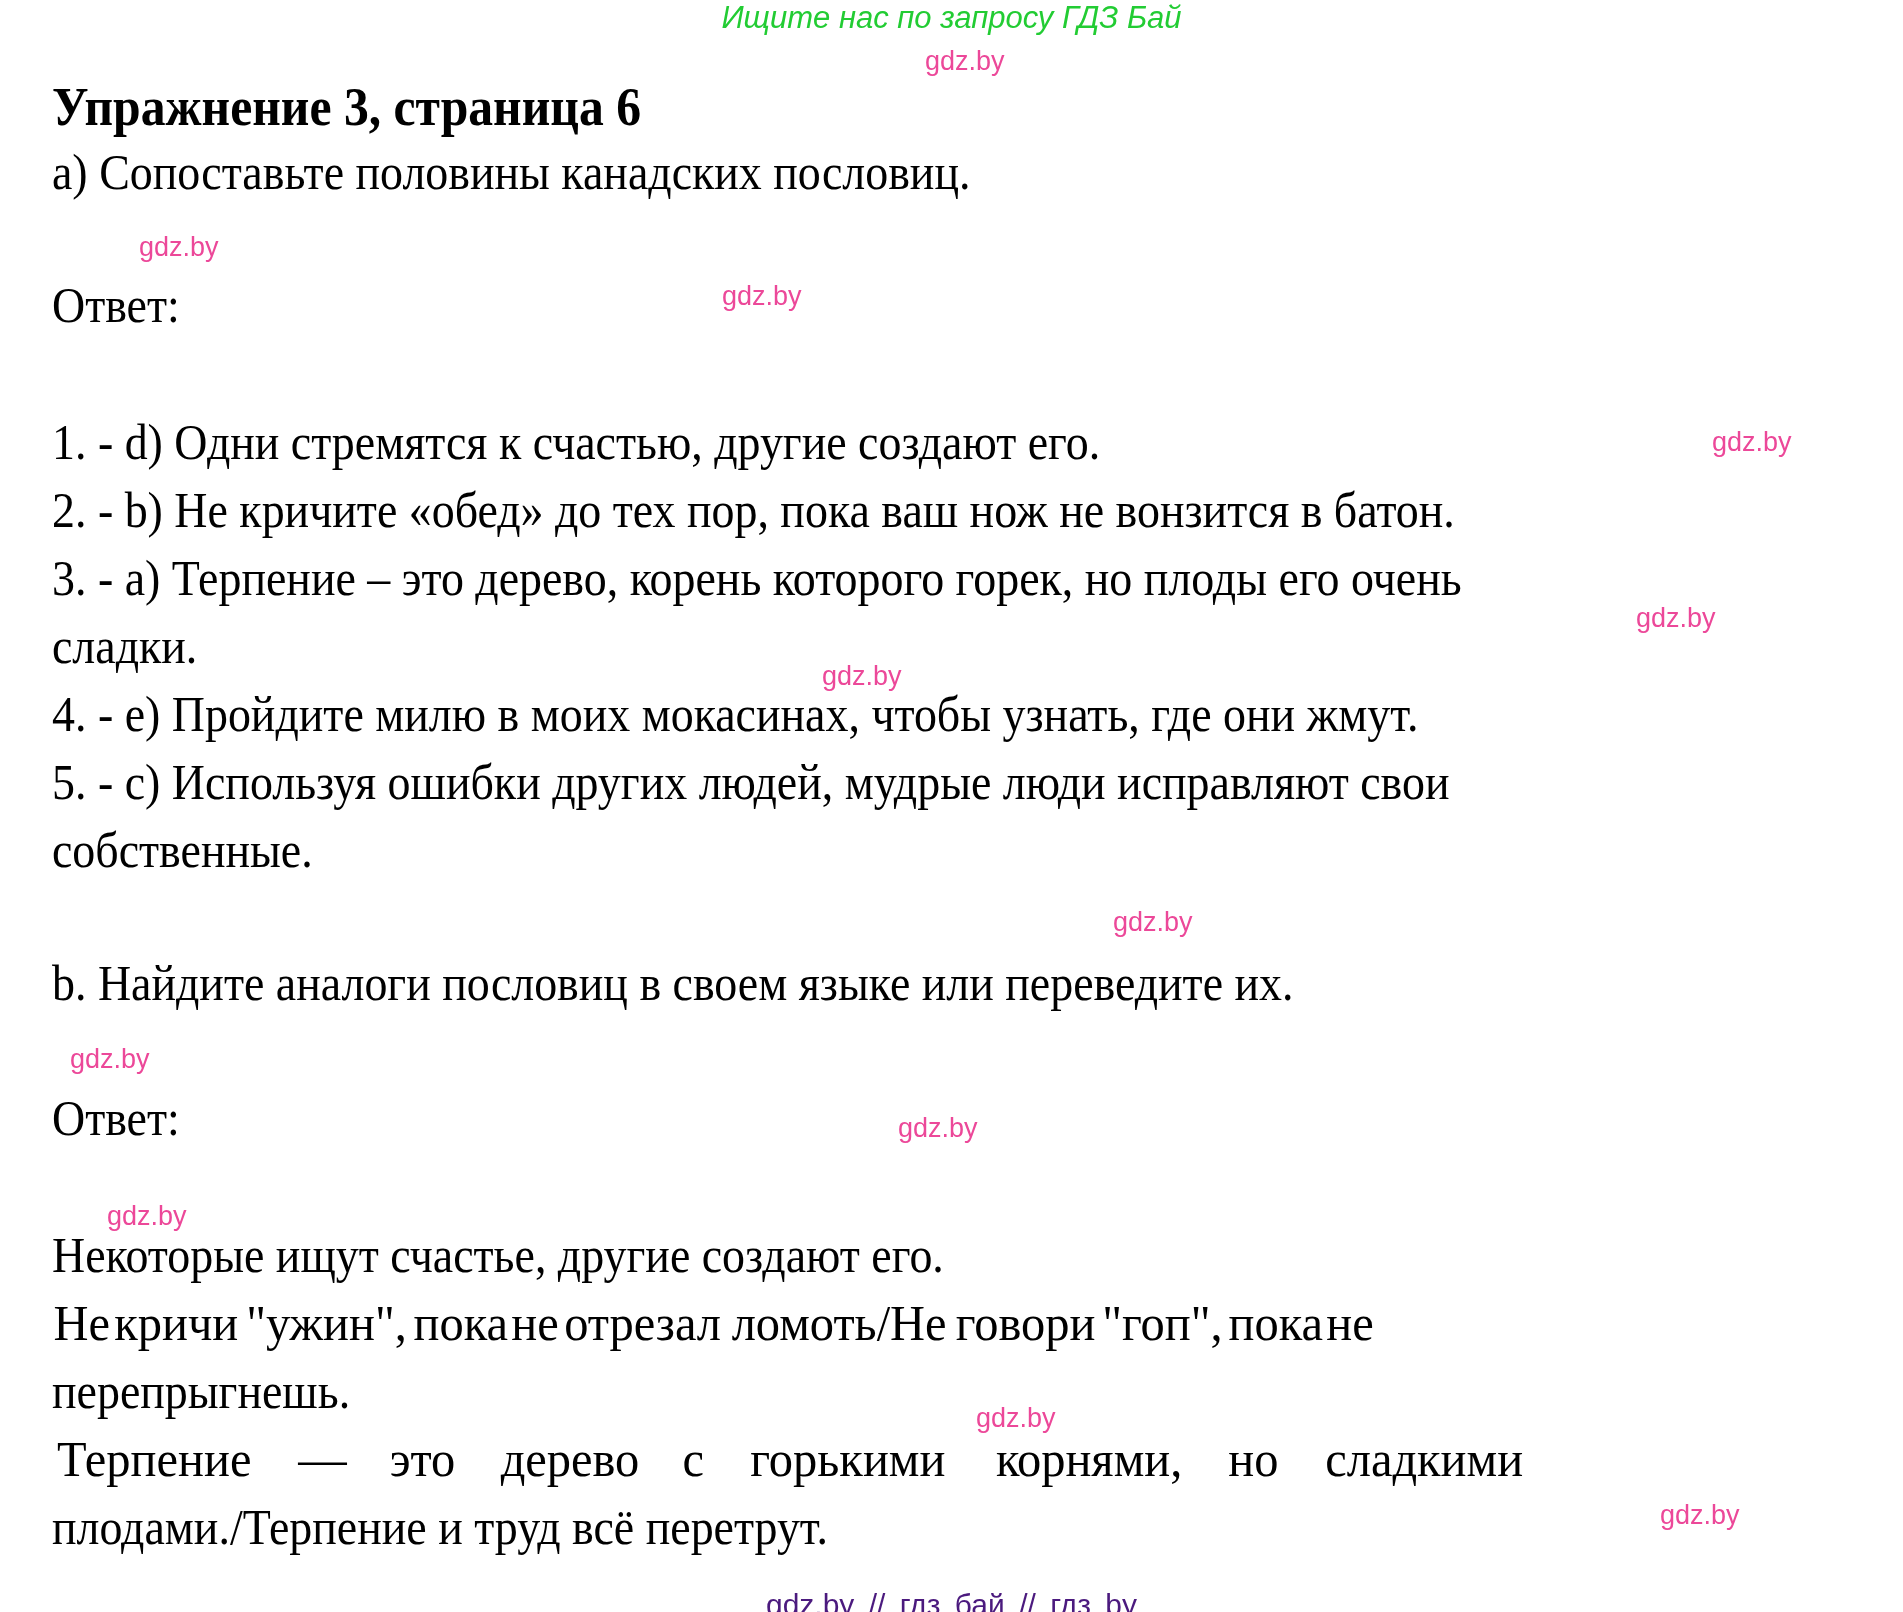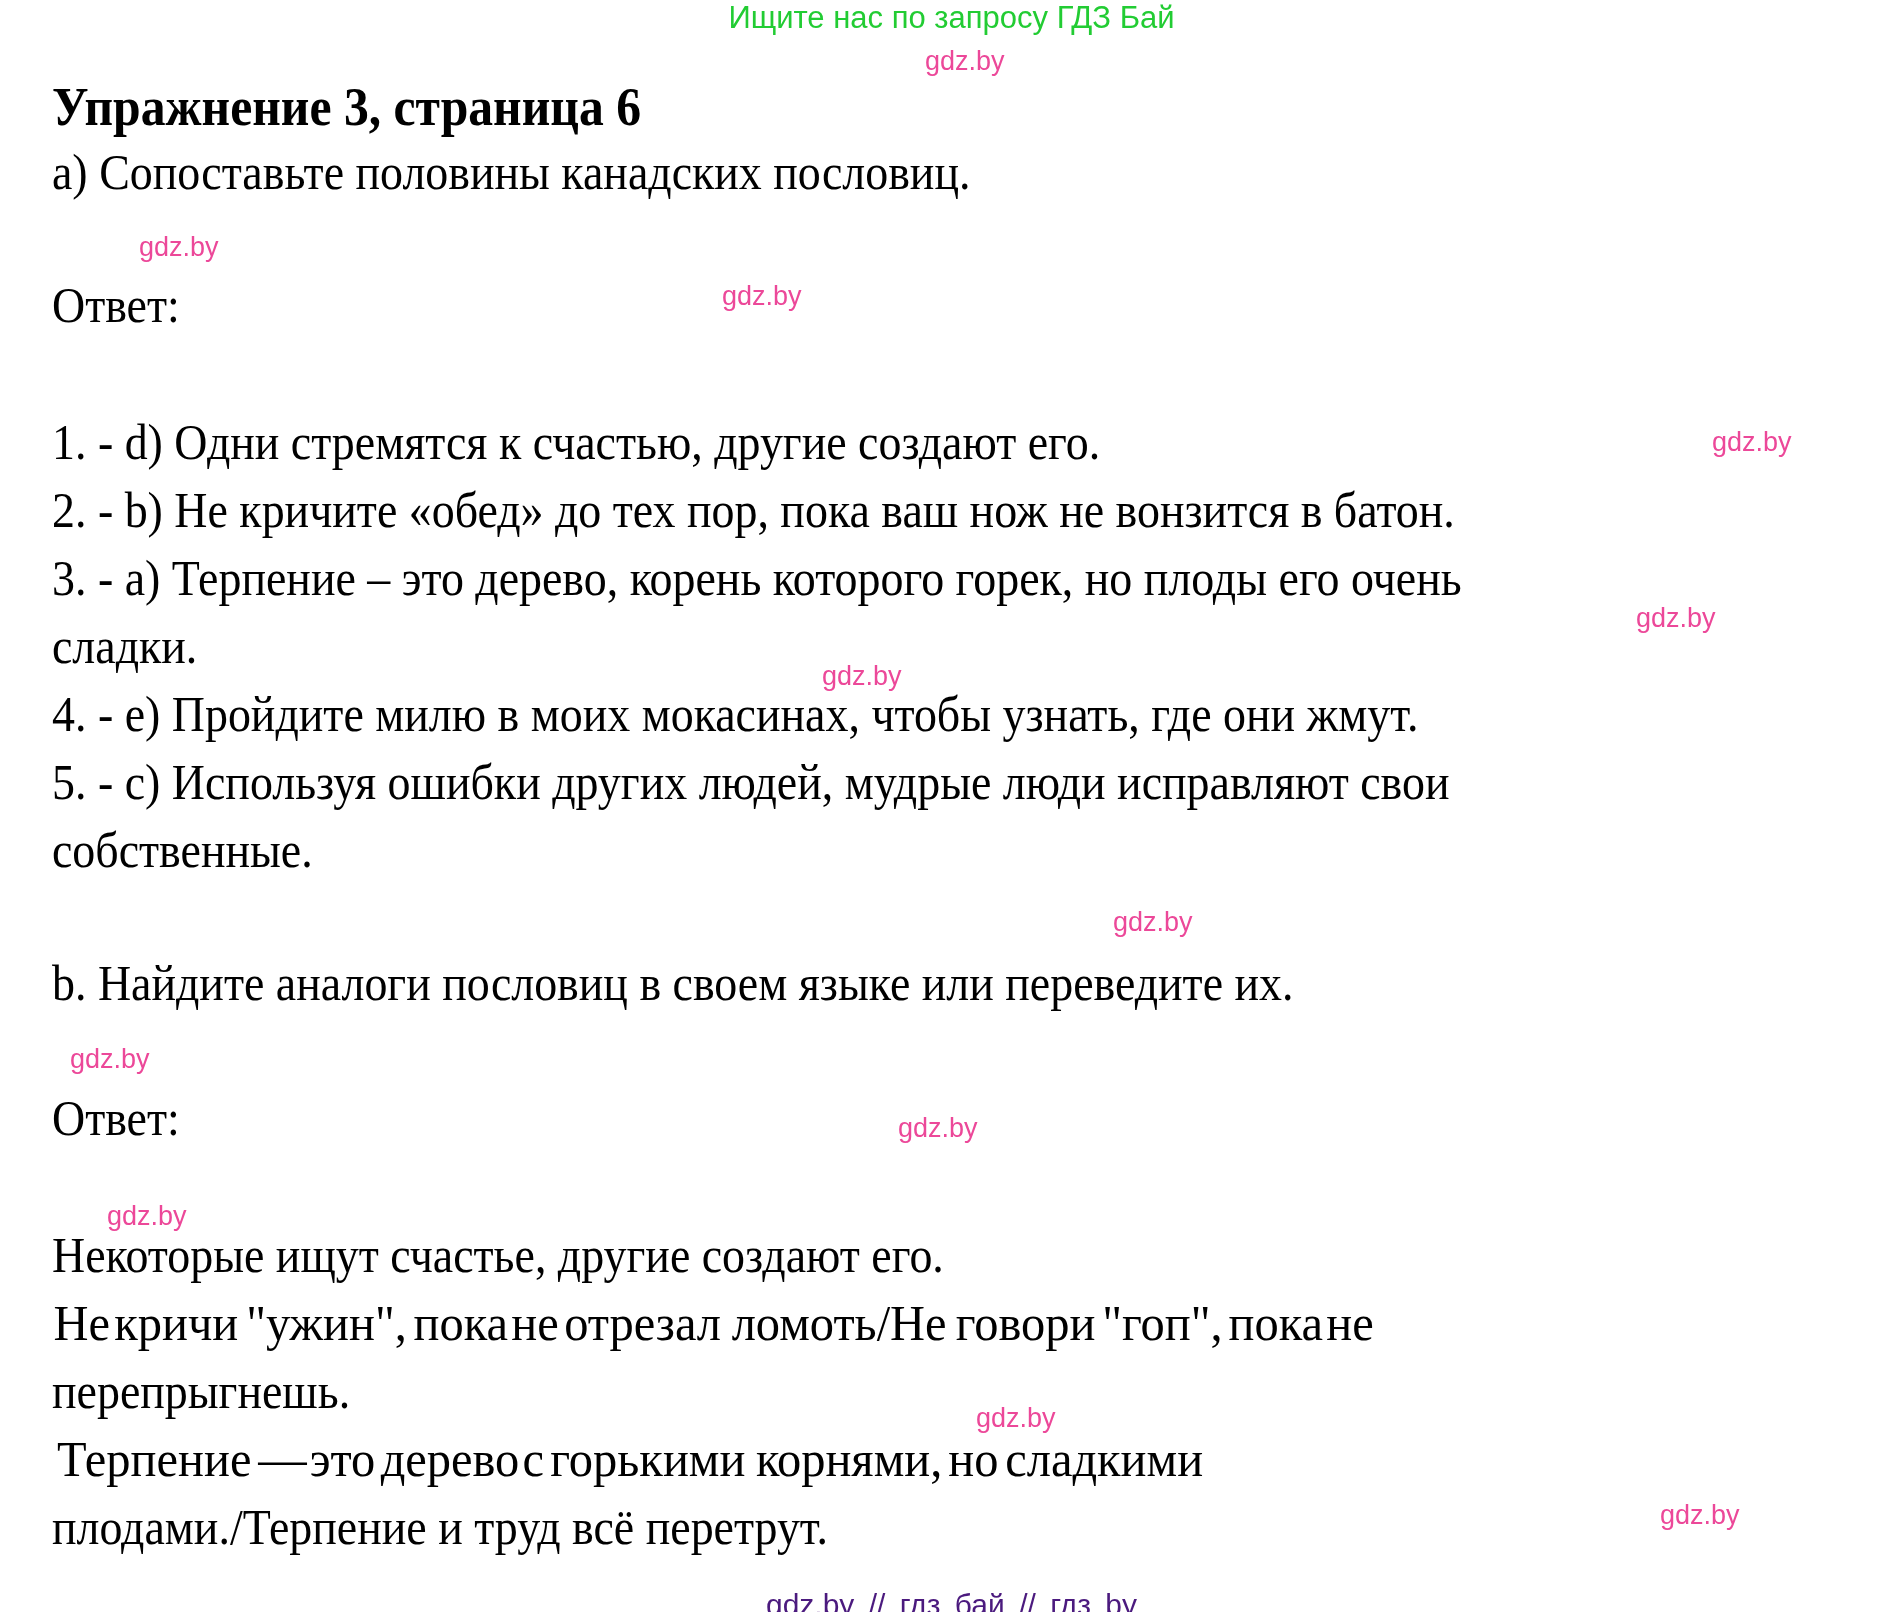--- a/index.html
+++ b/index.html
@@ -4,21 +4,21 @@
 <style>
   html, body { margin: 0; padding: 0; background: #ffffff; }
   body {
     width: 1903px; height: 1612px; position: relative; overflow: hidden;
     font-family: "Liberation Serif", "DejaVu Serif", serif; color: #000;
   }
   .abs { position: absolute; white-space: nowrap; }
   .banner {
     left: 0; width: 1903px; top: 0; text-align: center;
     font-family: "Liberation Sans", "DejaVu Sans", sans-serif;
-    font-size: 31px; line-height: 36px; color: #22cc33;
+    font-size: 31px; line-height: 36px; color: #22cc33; font-style: italic;
   }
   .wm {
     font-family: "Liberation Sans", "DejaVu Sans", sans-serif;
     font-size: 27px; line-height: 30px; color: #ec4899;
   }
   .title {
     left: 52px; top: 76px; font-size: 54px; line-height: 62px; font-weight: bold;
     transform: scaleX(0.92); transform-origin: left center;
   }
   .line {
@@ -80,21 +80,21 @@
   <span>не</span>
   <span>отрезал</span>
   <span>ломоть/Не</span>
   <span>говори</span>
   <span>"гоп",</span>
   <span>пока</span>
   <span>не</span>
 </div>
 <div class="abs line" style="top:1361px;">перепрыгнешь.</div>
 
-<div class="abs justified" style="top:1429px;">
+<div class="abs justified" style="top:1429px;gap:40px;">
   <span>Терпение</span>
   <span>—</span>
   <span>это</span>
   <span>дерево</span>
   <span>с</span>
   <span>горькими</span>
   <span>корнями,</span>
   <span>но</span>
   <span>сладкими</span>
 </div>

